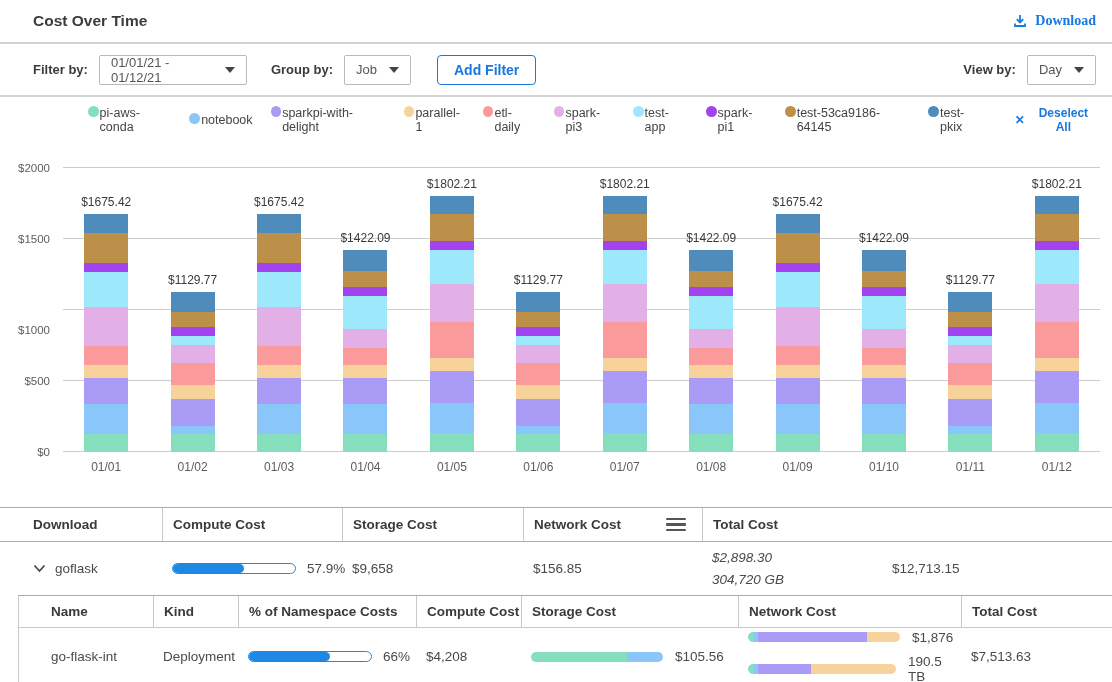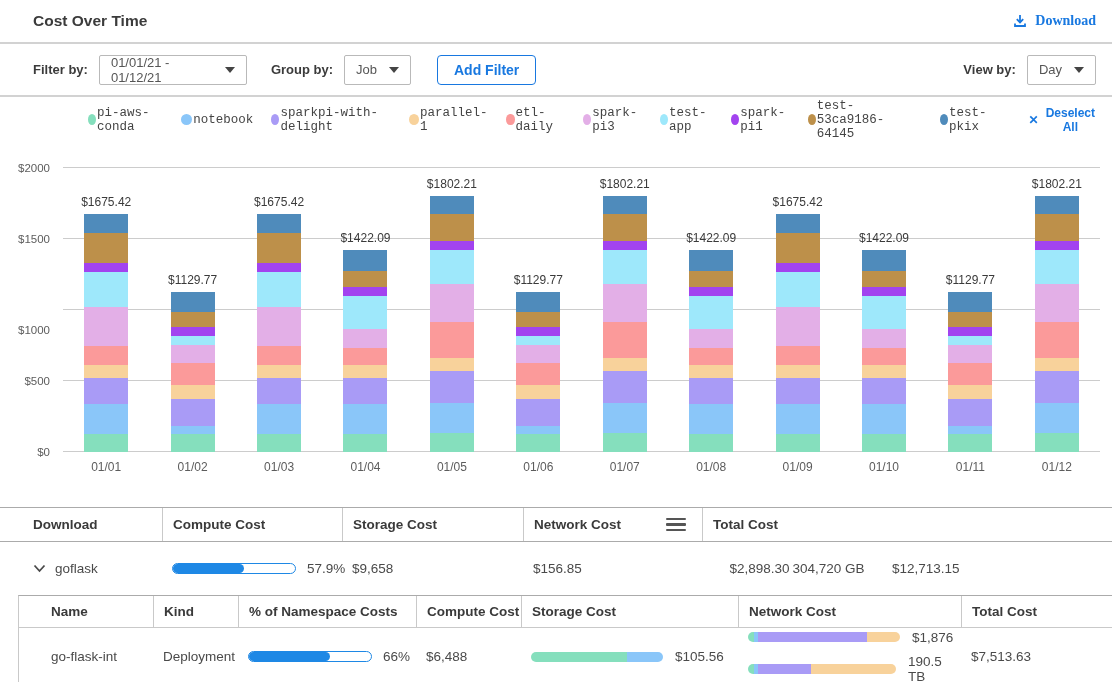--- a/index.html
+++ b/index.html
@@ -22,21 +22,21 @@
     border-top:6px solid #444; }
   .filter-select { width:148px; }
   .group-gap { margin-left:24px; }
   .add-filter { margin-left:26px; border:1.5px solid #1878e0; color:#1878e0; background:#fff;
     font-weight:bold; font-size:14px; border-radius:4px; padding:6px 16px; cursor:pointer;
     font-family:"Liberation Sans", sans-serif; }
   .tb-right { margin-left:auto; display:flex; align-items:center; }
 
   .legend { height:45px; display:flex; align-items:center; padding:0 16px 0 88px; }
   .legend-items { display:flex; align-items:center; gap:18px; }
-  .legend-item { display:flex; align-items:center; gap:1px; cursor:pointer;font-family:Liberation Mono, monospace; }
+  .legend-item { display:flex; align-items:flex-start; gap:1px; cursor:pointer; }
   .dot { width:11px; height:11px; border-radius:50%; display:inline-block; }
   .legend-label { font-size:12.5px; color:#444; }
   .deselect-btn { margin-left:30px; display:flex; align-items:center; gap:6px; background:none;
     border:none; color:#1878e0; font-weight:bold; font-size:12px; cursor:pointer;
     font-family:"Liberation Sans", sans-serif; }
 
   .chart { position:relative; height:340px; }
   .plot { position:absolute; left:63px; right:12px; top:26px; height:284px; }
   .gridline { position:absolute; left:0; right:0; height:1px; background:#cccccc; }
   .bars { position:absolute; inset:0; display:flex; align-items:flex-end; }
@@ -60,21 +60,21 @@
   .hamburger { display:flex; flex-direction:column; gap:3px; background:none; border:none; cursor:pointer; padding:2px; }
   .hamburger span { display:block; width:20px; height:2.5px; background:#555; border-radius:1px; }
 
   .trow { height:53px; align-items:center; font-size:13.5px; color:#4a4a4a; }
   .rcell { display:flex; align-items:center; padding-left:10px; }
   .rcell.first { padding-left:33px; gap:9px; }
   .chev { display:flex; align-items:center; cursor:pointer; background:none; border:none; padding:0; }
   .pillwrap { display:flex; align-items:center; gap:11px; }
   .pill { width:124px; height:11px; border:1px solid #1e88e5; border-radius:7px; overflow:hidden; background:#fff; }
   .pill-fill { height:100%; background:#1e88e5; border-radius:0 5px 5px 0; }
-  .twolines { align-items:flex-start; justify-content:center; gap:3px; line-height:19px; }
+  .twolines { flex-direction:column; align-items:flex-start; justify-content:center; gap:3px; line-height:19px;font-style:italic; }
 
   .subtable { margin-left:18px; border-left:1px solid #c9c9c9; border-top:1px solid #ababab; }
   .sthead { border-bottom:1px solid #c9c9c9; height:32px; align-items:stretch; }
   .sthead .hcell.first { padding-left:32px; }
   .strow { height:57px; align-items:center; font-size:13.5px; }
   .strow .rcell.first { padding-left:32px; }
   .minibar { height:10px; border-radius:5px; overflow:hidden; display:flex; }
   .minibar.storage { width:132px; }
   .minibar.network { width:152px; }
   .barline { display:flex; align-items:center; gap:12px; }
@@ -439,21 +439,21 @@
       <div class="rcell first">go-flask-int</div>
       <div class="rcell">Deployment</div>
       <div class="rcell">
         <div class="pillwrap">
           <div class="pill">
               <div class="pill-fill" style="width: 66%;"></div>
             </div>
           <span>66%</span>
         </div>
       </div>
-      <div class="rcell">$6,488</div>
+      <div class="rcell">$4,208</div>
       <div class="rcell">
         <div class="barline">
           <div class="minibar storage">
               <div style="width: 73%; background: rgb(133, 223, 189);"></div>
               <div style="width: 27%; background: rgb(138, 198, 249);"></div>
             </div>
           <span>$105.56</span>
         </div>
       </div>
       <div class="rcell netcell">

